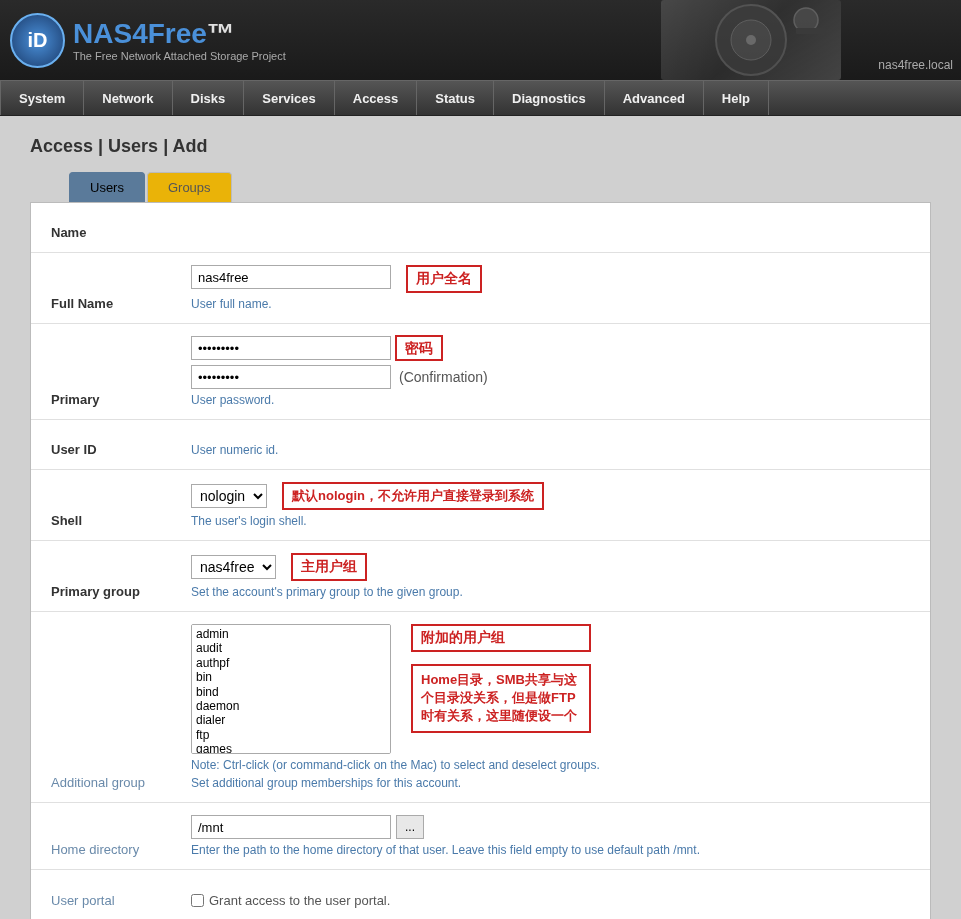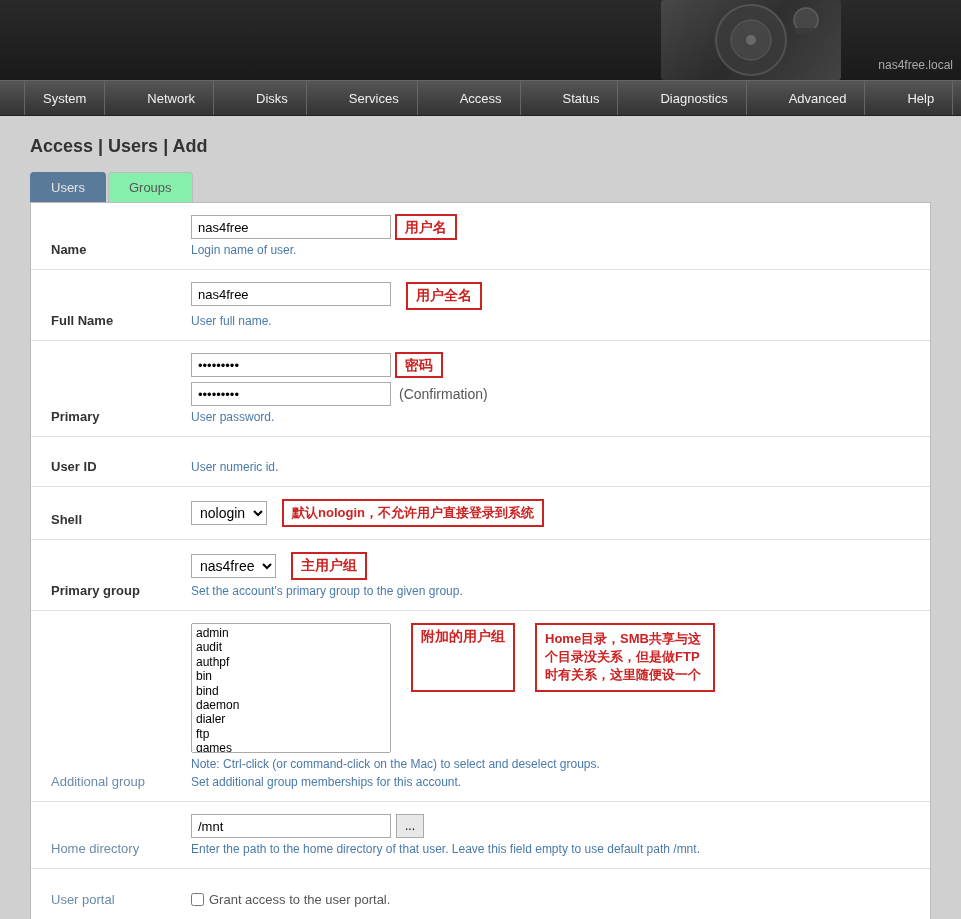--- a/index.html
+++ b/index.html
@@ -11,33 +11,33 @@
     .logo-icon { width: 55px; height: 55px; background: radial-gradient(circle, #4a90d9, #1a3a6a); border-radius: 50%; display: flex; align-items: center; justify-content: center; font-size: 20px; color: white; font-weight: bold; border: 2px solid #6ab0f0; }
     .logo-text { color: white; }
     .logo-text .brand { font-size: 28px; font-weight: bold; color: #e0e0e0; }
     .logo-text .brand span { color: #4a90d9; }
     .logo-text .tagline { font-size: 11px; color: #aaa; }
     .hostname { position: absolute; right: 8px; bottom: 8px; color: #aaa; font-size: 12px; }
     .hdd-image { position: absolute; right: 120px; top: 0; width: 180px; height: 80px; background: linear-gradient(135deg, #555 0%, #333 50%, #555 100%); border-radius: 3px; overflow: hidden; display: flex; align-items: center; justify-content: center; opacity: 0.7; }
 
     
     .nav { background: linear-gradient(180deg, #555 0%, #333 100%); height: 36px; display: flex; align-items: stretch; border-top: 1px solid #666; border-bottom: 1px solid #222; }
-    .nav-item { color: #f0f0f0; text-decoration: none; padding: 9px 18px; display: flex; align-items: center; font-size: 13px; font-weight: normal; cursor: pointer; border-right: 1px solid #666; margin-left: 24px; }
+    .nav-item { color: #f0f0f0; text-decoration: none; padding: 9px 18px; display: flex; align-items: center; font-size: 13px; font-weight: bold; cursor: pointer; border-right: 1px solid #666; }
     .nav-item:first-child { border-left: 1px solid #666; }
 
     
     .content { padding: 20px 30px; }
 
     
     .breadcrumb { font-size: 18px; font-weight: bold; color: #333; margin-bottom: 15px; }
 
     
     .tabs { display: flex; margin-bottom: 0; }
-    .tab { padding: 7px 20px; cursor: pointer; font-size: 13px; border: 1px solid #bbb; border-bottom: none; background: #86efac; color: #555; border-radius: 4px 4px 0 0; margin-right: 2px; }
-    .tab.active { background: #5a7a9a; color: #e5e5e5; border-color: #5a7a9a; }
+    .tab { padding: 7px 20px; cursor: pointer; font-size: 13px; border: 1px solid #bbb; border-bottom: none; background: #eab308; color: #555; border-radius: 4px 4px 0 0; margin-right: 2px; }
+    .tab.active { background: #5a7a9a; color: #000000; border-color: #5a7a9a; margin-left: 39px; }
 
     
     .form-panel { background: white; border: 1px solid #bbb; padding: 0; }
 
     
     .form-row { display: flex; align-items: flex-end; padding: 12px 20px; border-bottom: 1px solid #e0e0e0; min-height: 50px; }
     .form-row:last-child { border-bottom: none; }
     .field-label { width: 140px; min-width: 140px; font-weight: bold; color: #333; padding-top: 4px; font-size: 13px; }
     .field-label.light { font-weight: normal; color: #6a8aaa; }
     .field-content { flex: 1; }
@@ -84,20 +84,29 @@
     input[type="checkbox"] { margin-right: 5px; }
 
     
     .inline-group { display: flex; align-items: flex-start; gap: 15px; }
     .inline-annotation { border: 2px solid #cc2222; color: #cc2222; font-size: 14px; padding: 3px 8px; font-weight: bold; white-space: nowrap; margin-top: 0; }
   </style>
 </head>
 <body>
 
 <div class="header">
+  <div class="logo-area">
+    <div class="logo-icon">iD</div>
+    <div class="logo-text">
+      <div class="brand">
+        <span>NAS</span><span style="color:#4a90d9">4Free</span>™
+      </div>
+      <div class="tagline">The Free Network Attached Storage Project</div>
+    </div>
+  </div>
   <div class="hdd-image">
     <svg width="170" height="80" viewBox="0 0 170 80">
       <circle cx="85" cy="40" r="35" fill="#444" stroke="#666" stroke-width="2"></circle>
       <circle cx="85" cy="40" r="20" fill="#555" stroke="#777" stroke-width="1"></circle>
       <circle cx="85" cy="40" r="5" fill="#888"></circle>
       <circle cx="140" cy="20" r="12" fill="#555" stroke="#777" stroke-width="1.5"></circle>
       <rect x="130" y="28" width="30" height="6" fill="#444" rx="1"></rect>
     </svg>
   </div>
   <div class="hostname">nas4free.local</div>
@@ -120,29 +129,20 @@
 
   <div class="tabs">
     <div class="tab active">Users</div>
     <div class="tab">Groups</div>
   </div>
 
   <div class="form-panel">
 
     <div class="form-row">
       <div class="field-label">Name</div>
-      <div class="field-content">
-        <div class="inline-group">
-          <div>
-            <input type="text" value="nas4free" style="">
-            <span class="inline-annotation">用户名</span>
-          </div>
-        </div>
-        <div class="field-hint">Login name of user.</div>
-      </div>
     </div>
 
     <div class="form-row">
       <div class="field-label">Full Name</div>
       <div class="field-content">
         <div class="inline-group">
           <input type="text" value="nas4free" style="">
           <span class="inline-annotation">用户全名</span>
         </div>
         <div class="field-hint">User full name.</div>
@@ -178,20 +178,21 @@
       <div class="field-content">
         <div class="inline-group" style="align-items:center;">
           <select>
             <option>nologin</option>
             <option>bash</option>
             <option>sh</option>
             <option>csh</option>
           </select>
           <span class="inline-annotation" style="font-size:13px; max-width:400px;">默认nologin，不允许用户直接登录到系统</span>
         </div>
+        <div class="field-hint">The user's login shell.</div>
       </div>
     </div>
 
     <div class="form-row">
       <div class="field-label">Primary group</div>
       <div class="field-content">
         <div class="inline-group" style="align-items:center;">
           <select>
             <option>nas4free</option>
             <option>wheel</option>
@@ -215,21 +216,21 @@
               <option>authpf</option>
               <option>bin</option>
               <option>bind</option>
               <option>daemon</option>
               <option>dialer</option>
               <option>ftp</option>
               <option>games</option>
               <option>guest</option>
             </select>
           </div>
-          <div style="display:flex; flex-direction:row; gap:20px;">
+          <div style="display:flex; flex-direction:column; gap:12px;">
             <span class="inline-annotation">附加的用户组</span>
             <div class="annotation-block">Home目录，SMB共享与这个目录没关系，但是做FTP时有关系，这里随便设一个</div>
           </div>
         </div>
         <div class="field-hint">Note: Ctrl-click (or command-click on the Mac) to select and deselect groups.</div>
         <div class="field-hint">Set additional group memberships for this account.</div>
       </div>
     </div>
 
     <div class="form-row">

